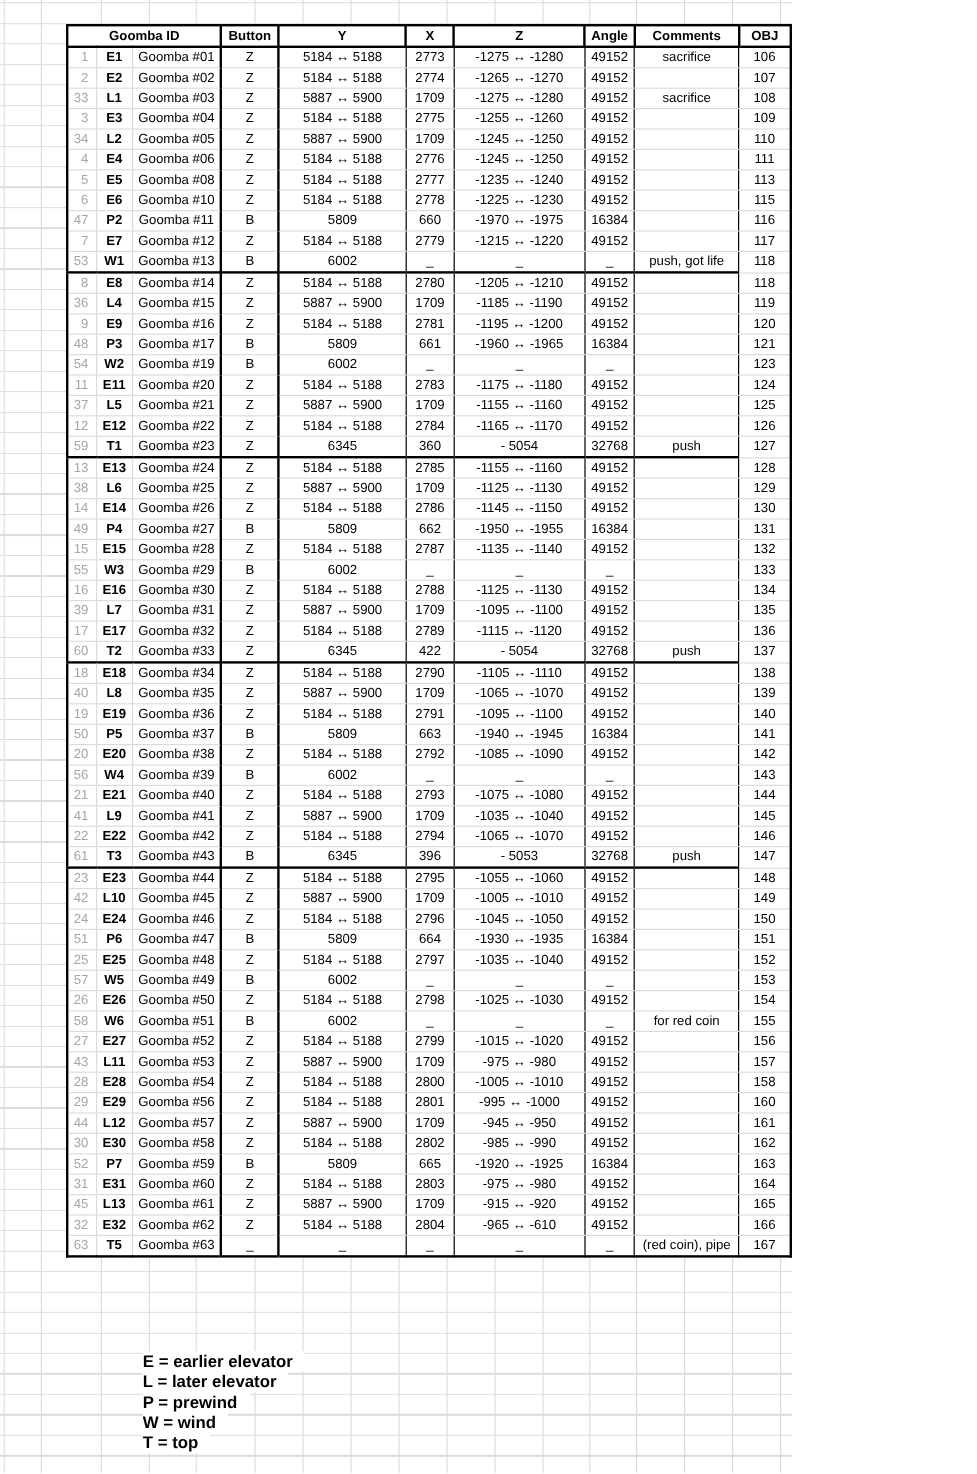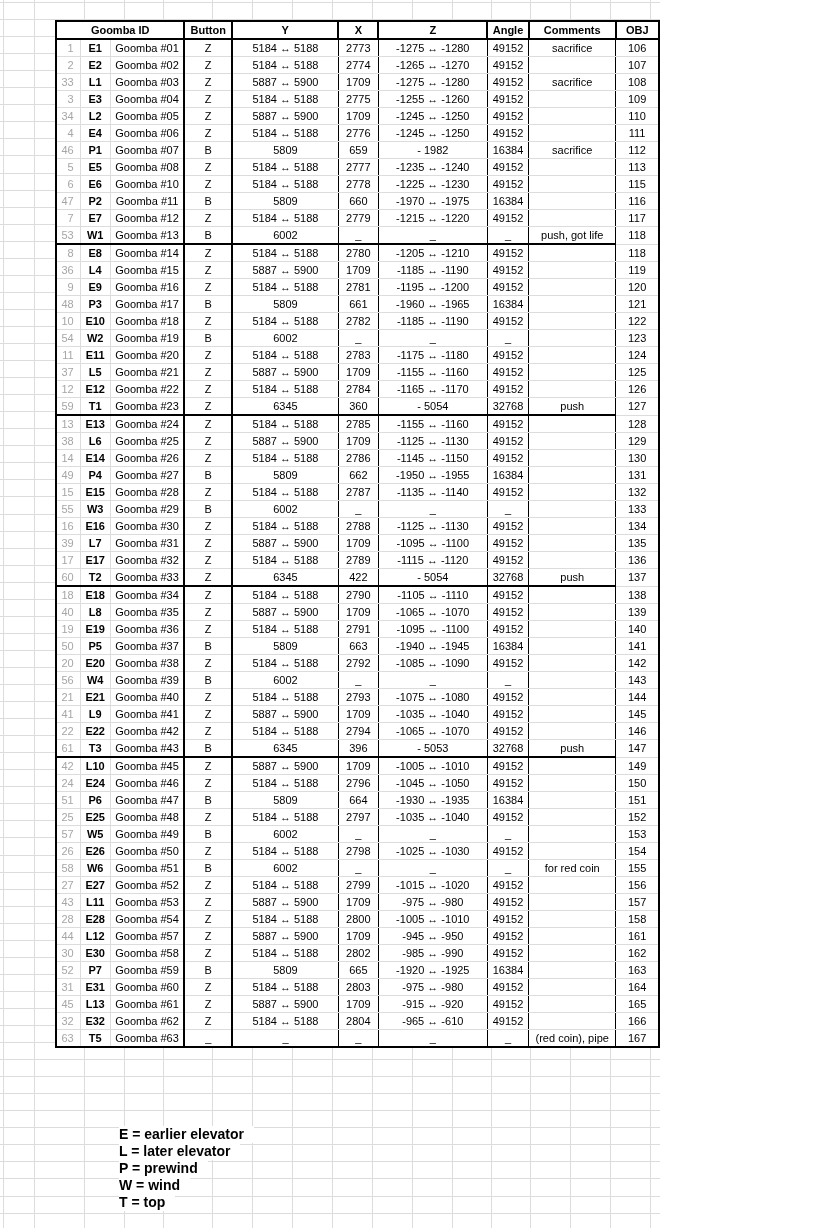--- a/index.html
+++ b/index.html
@@ -170,32 +170,20 @@
           <td class="c2">Goomba #06</td>
           <td class="c3">Z</td>
           <td class="c4">5184 ↔ 5188</td>
           <td class="c5">2776</td>
           <td class="c6">-1245 ↔ -1250</td>
           <td class="c7">49152</td>
           <td class="c8"></td>
           <td class="c9">111</td>
         </tr>
         <tr>
-          <td class="c0">46</td>
-          <td class="c1">P1</td>
-          <td class="c2">Goomba #07</td>
-          <td class="c3">B</td>
-          <td class="c4">5809</td>
-          <td class="c5">659</td>
-          <td class="c6">- 1982</td>
-          <td class="c7">16384</td>
-          <td class="c8">sacrifice</td>
-          <td class="c9">112</td>
-        </tr>
-        <tr>
           <td class="c0">5</td>
           <td class="c1">E5</td>
           <td class="c2">Goomba #08</td>
           <td class="c3">Z</td>
           <td class="c4">5184 ↔ 5188</td>
           <td class="c5">2777</td>
           <td class="c6">-1235 ↔ -1240</td>
           <td class="c7">49152</td>
           <td class="c8"></td>
           <td class="c9">113</td>
@@ -290,32 +278,20 @@
           <td class="c2">Goomba #17</td>
           <td class="c3">B</td>
           <td class="c4">5809</td>
           <td class="c5">661</td>
           <td class="c6">-1960 ↔ -1965</td>
           <td class="c7">16384</td>
           <td class="c8"></td>
           <td class="c9">121</td>
         </tr>
         <tr>
-          <td class="c0">10</td>
-          <td class="c1">E10</td>
-          <td class="c2">Goomba #18</td>
-          <td class="c3">Z</td>
-          <td class="c4">5184 ↔ 5188</td>
-          <td class="c5">2782</td>
-          <td class="c6">-1185 ↔ -1190</td>
-          <td class="c7">49152</td>
-          <td class="c8"></td>
-          <td class="c9">122</td>
-        </tr>
-        <tr>
           <td class="c0">54</td>
           <td class="c1">W2</td>
           <td class="c2">Goomba #19</td>
           <td class="c3">B</td>
           <td class="c4">6002</td>
           <td class="c5">_</td>
           <td class="c6">_</td>
           <td class="c7">_</td>
           <td class="c8"></td>
           <td class="c9">123</td>
@@ -602,20 +578,32 @@
           <td class="c2">Goomba #43</td>
           <td class="c3">B</td>
           <td class="c4">6345</td>
           <td class="c5">396</td>
           <td class="c6">- 5053</td>
           <td class="c7">32768</td>
           <td class="c8">push</td>
           <td class="c9">147</td>
         </tr>
         <tr>
+          <td class="c0">23</td>
+          <td class="c1">E23</td>
+          <td class="c2">Goomba #44</td>
+          <td class="c3">Z</td>
+          <td class="c4">5184 ↔ 5188</td>
+          <td class="c5">2795</td>
+          <td class="c6">-1055 ↔ -1060</td>
+          <td class="c7">49152</td>
+          <td class="c8"></td>
+          <td class="c9">148</td>
+        </tr>
+        <tr>
           <td class="c0">42</td>
           <td class="c1">L10</td>
           <td class="c2">Goomba #45</td>
           <td class="c3">Z</td>
           <td class="c4">5887 ↔ 5900</td>
           <td class="c5">1709</td>
           <td class="c6">-1005 ↔ -1010</td>
           <td class="c7">49152</td>
           <td class="c8"></td>
           <td class="c9">149</td>
@@ -720,20 +708,32 @@
           <td class="c0">28</td>
           <td class="c1">E28</td>
           <td class="c2">Goomba #54</td>
           <td class="c3">Z</td>
           <td class="c4">5184 ↔ 5188</td>
           <td class="c5">2800</td>
           <td class="c6">-1005 ↔ -1010</td>
           <td class="c7">49152</td>
           <td class="c8"></td>
           <td class="c9">158</td>
+        </tr>
+        <tr>
+          <td class="c0">29</td>
+          <td class="c1">E29</td>
+          <td class="c2">Goomba #56</td>
+          <td class="c3">Z</td>
+          <td class="c4">5184 ↔ 5188</td>
+          <td class="c5">2801</td>
+          <td class="c6">-995 ↔ -1000</td>
+          <td class="c7">49152</td>
+          <td class="c8"></td>
+          <td class="c9">160</td>
         </tr>
         <tr>
           <td class="c0">44</td>
           <td class="c1">L12</td>
           <td class="c2">Goomba #57</td>
           <td class="c3">Z</td>
           <td class="c4">5887 ↔ 5900</td>
           <td class="c5">1709</td>
           <td class="c6">-945 ↔ -950</td>
           <td class="c7">49152</td>

